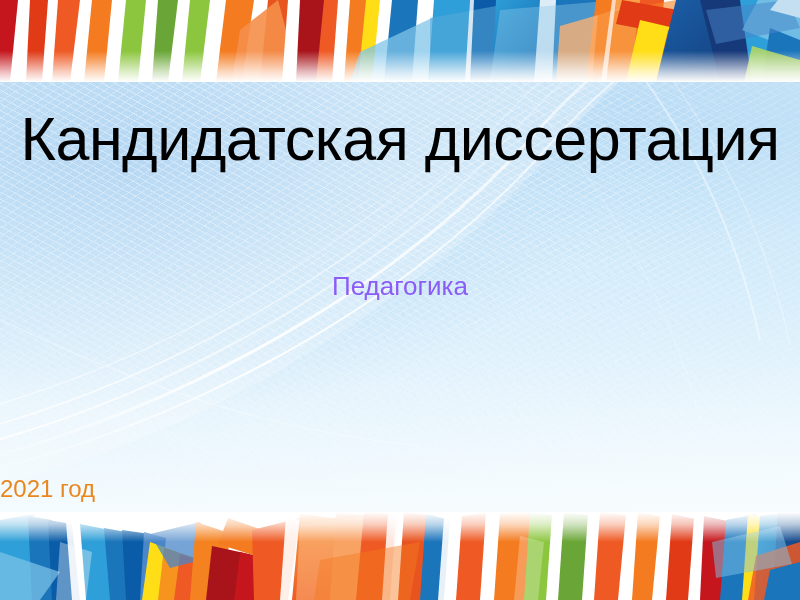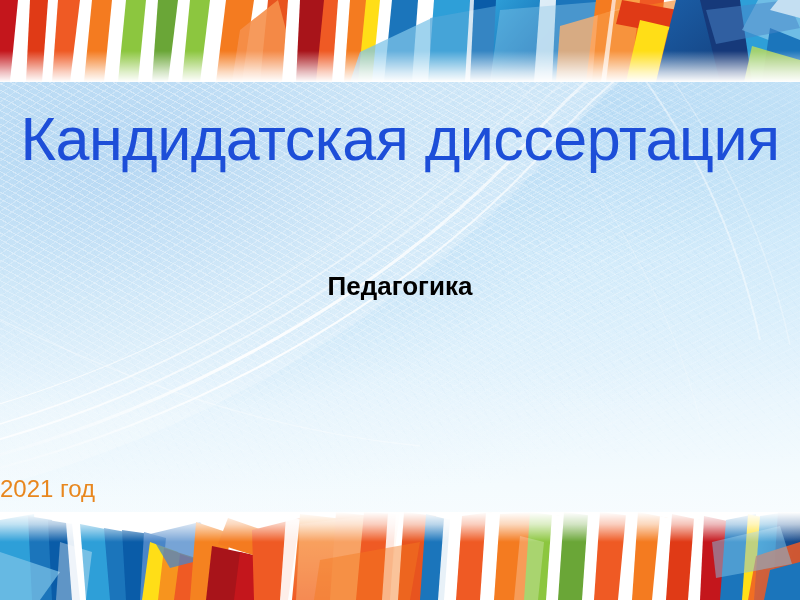--- a/index.html
+++ b/index.html
@@ -84,33 +84,33 @@
   .title {
     position: absolute;
     left: 0; top: 107px;
     width: 800px;
     text-align: center;
     font-family: "Liberation Sans", sans-serif;
     font-size: 61px;
     line-height: 1.05;
     font-weight: 400;
     letter-spacing: -0.5px;
-    color: #1d4ed8;
+    color: #000000;
     white-space: nowrap;
   }
 
   .subtitle {
     position: absolute;
     left: 0; top: 271px;
     width: 800px;
     text-align: center;
     font-family: "Liberation Sans", sans-serif;
     font-size: 26px;
-    font-weight: 700;
-    color: #000000;
+    font-weight: 400;
+    color: #8b5cf6;
     white-space: nowrap;
   }
 
   .year {
     position: absolute;
     left: 0; top: 475px;
     width: 800px;
     text-align: left;
     font-family: "Liberation Sans", sans-serif;
     font-size: 24px;

